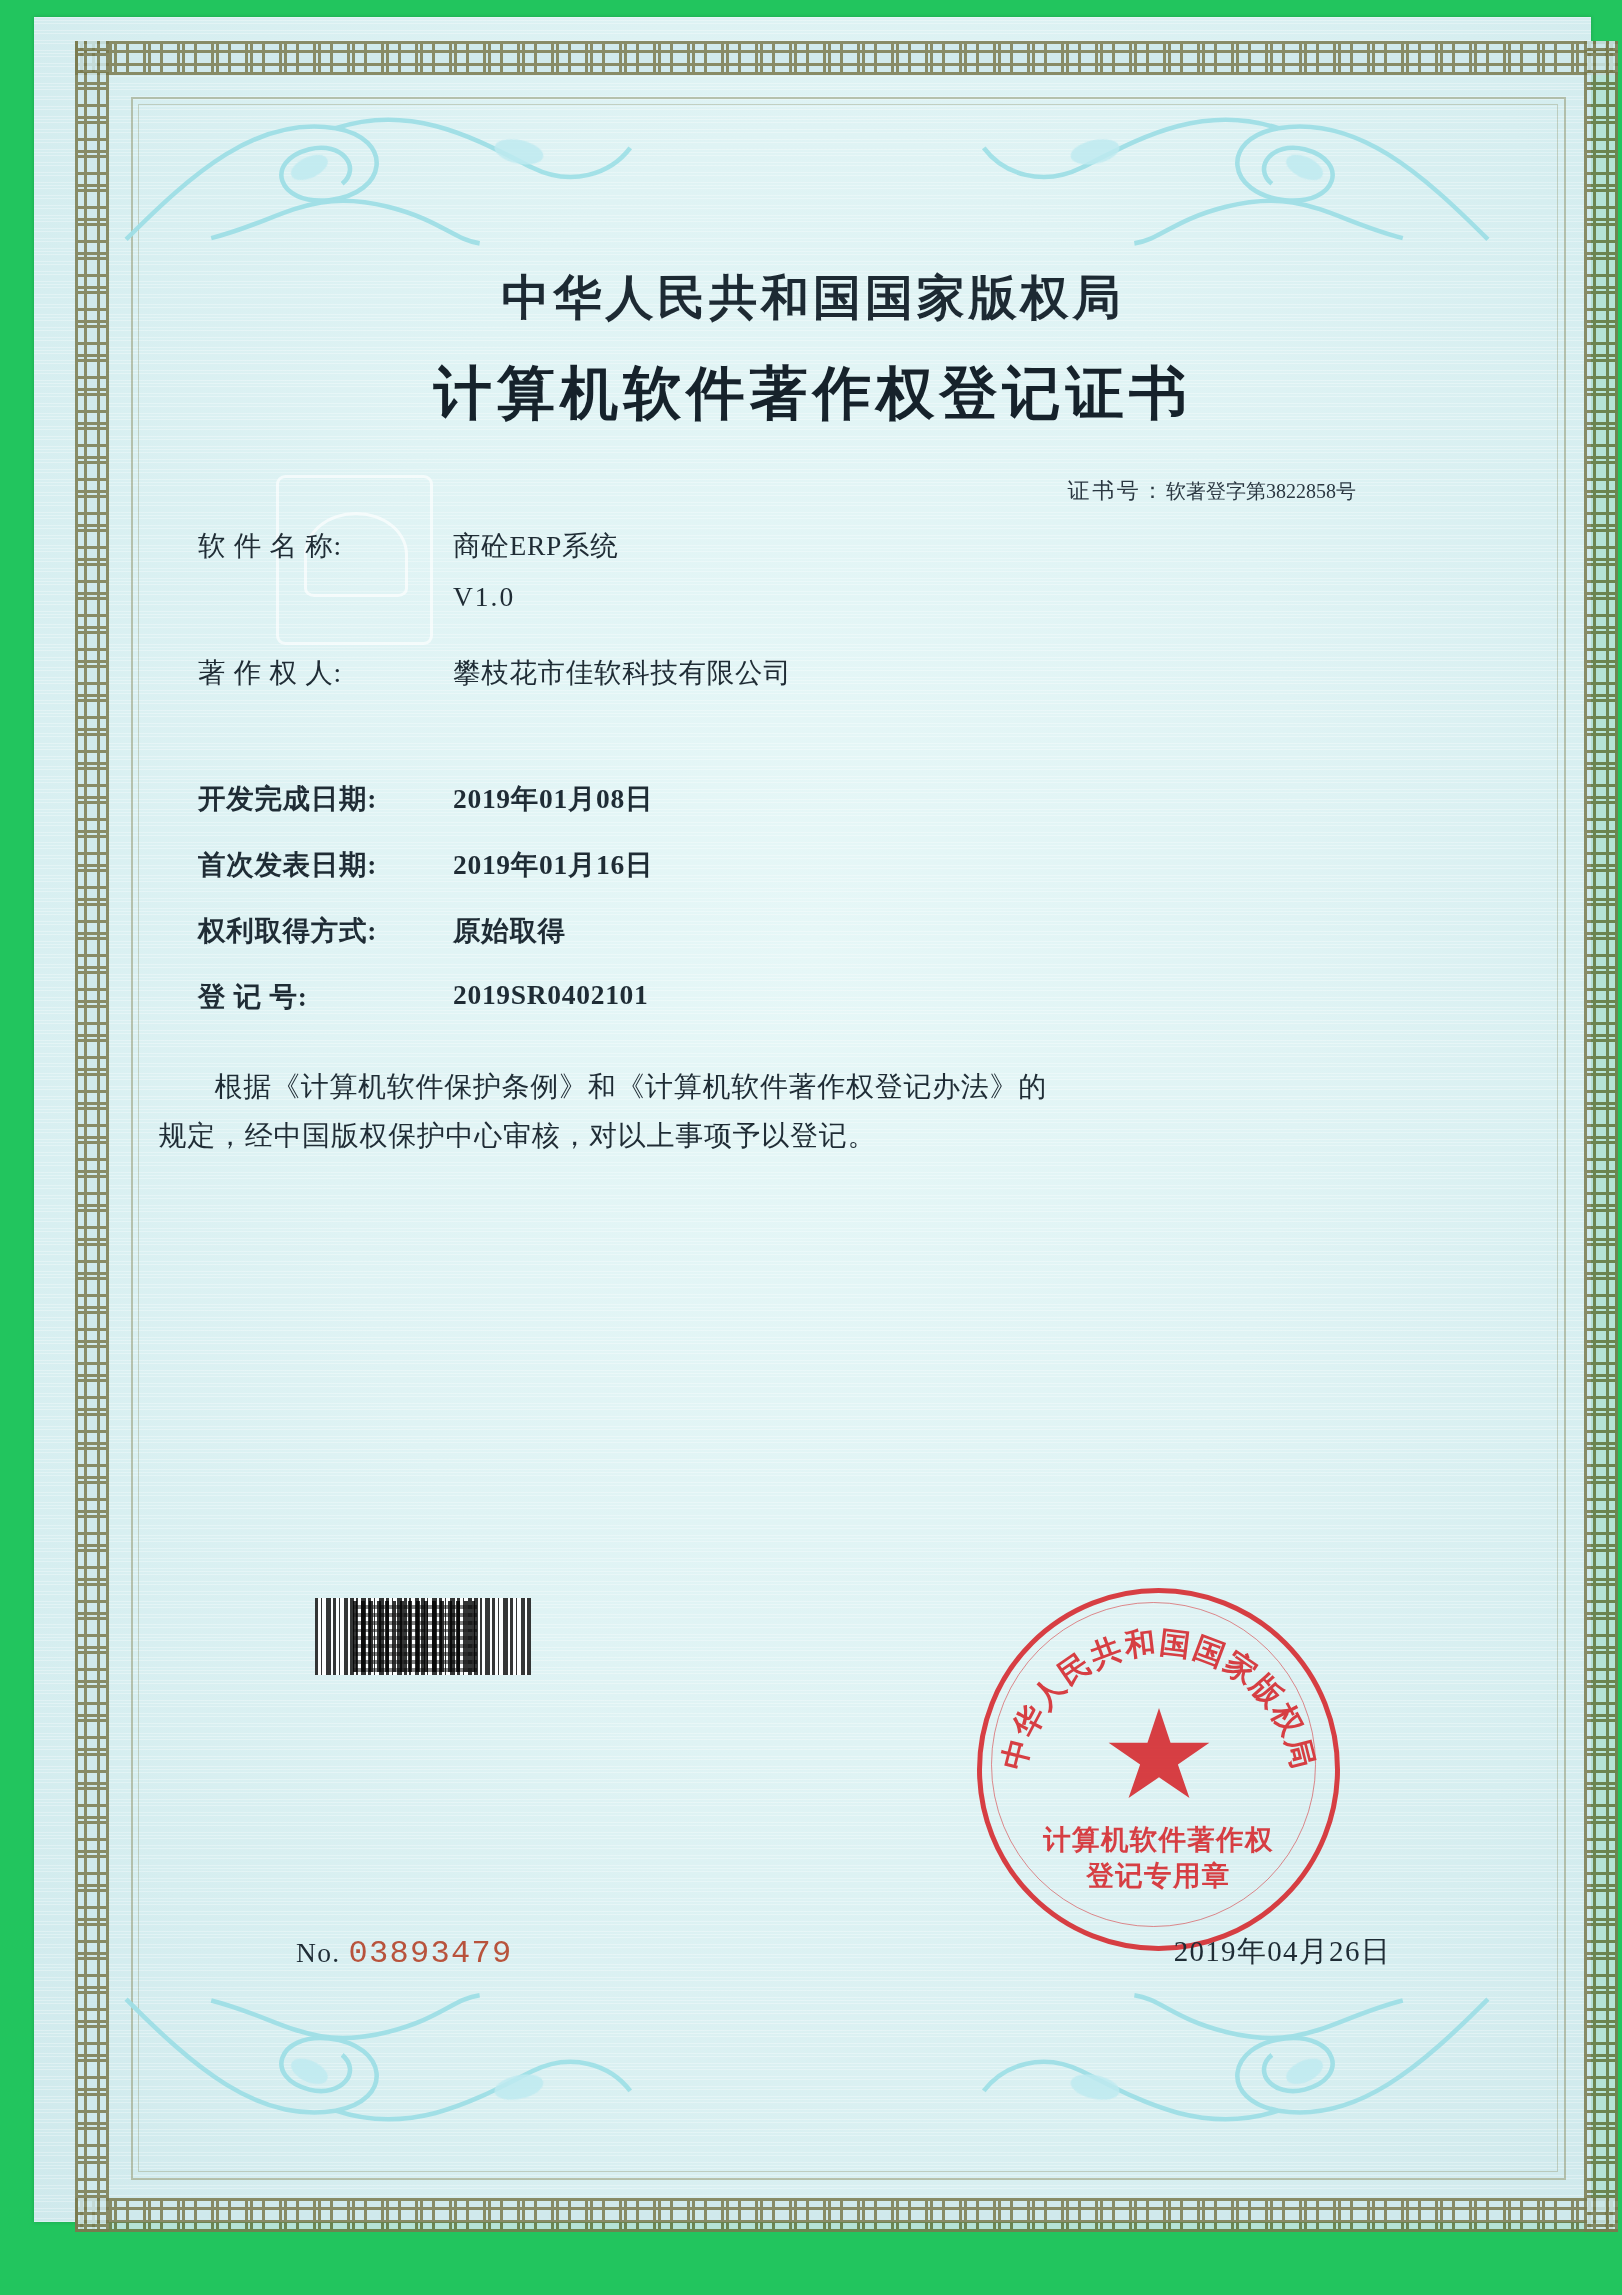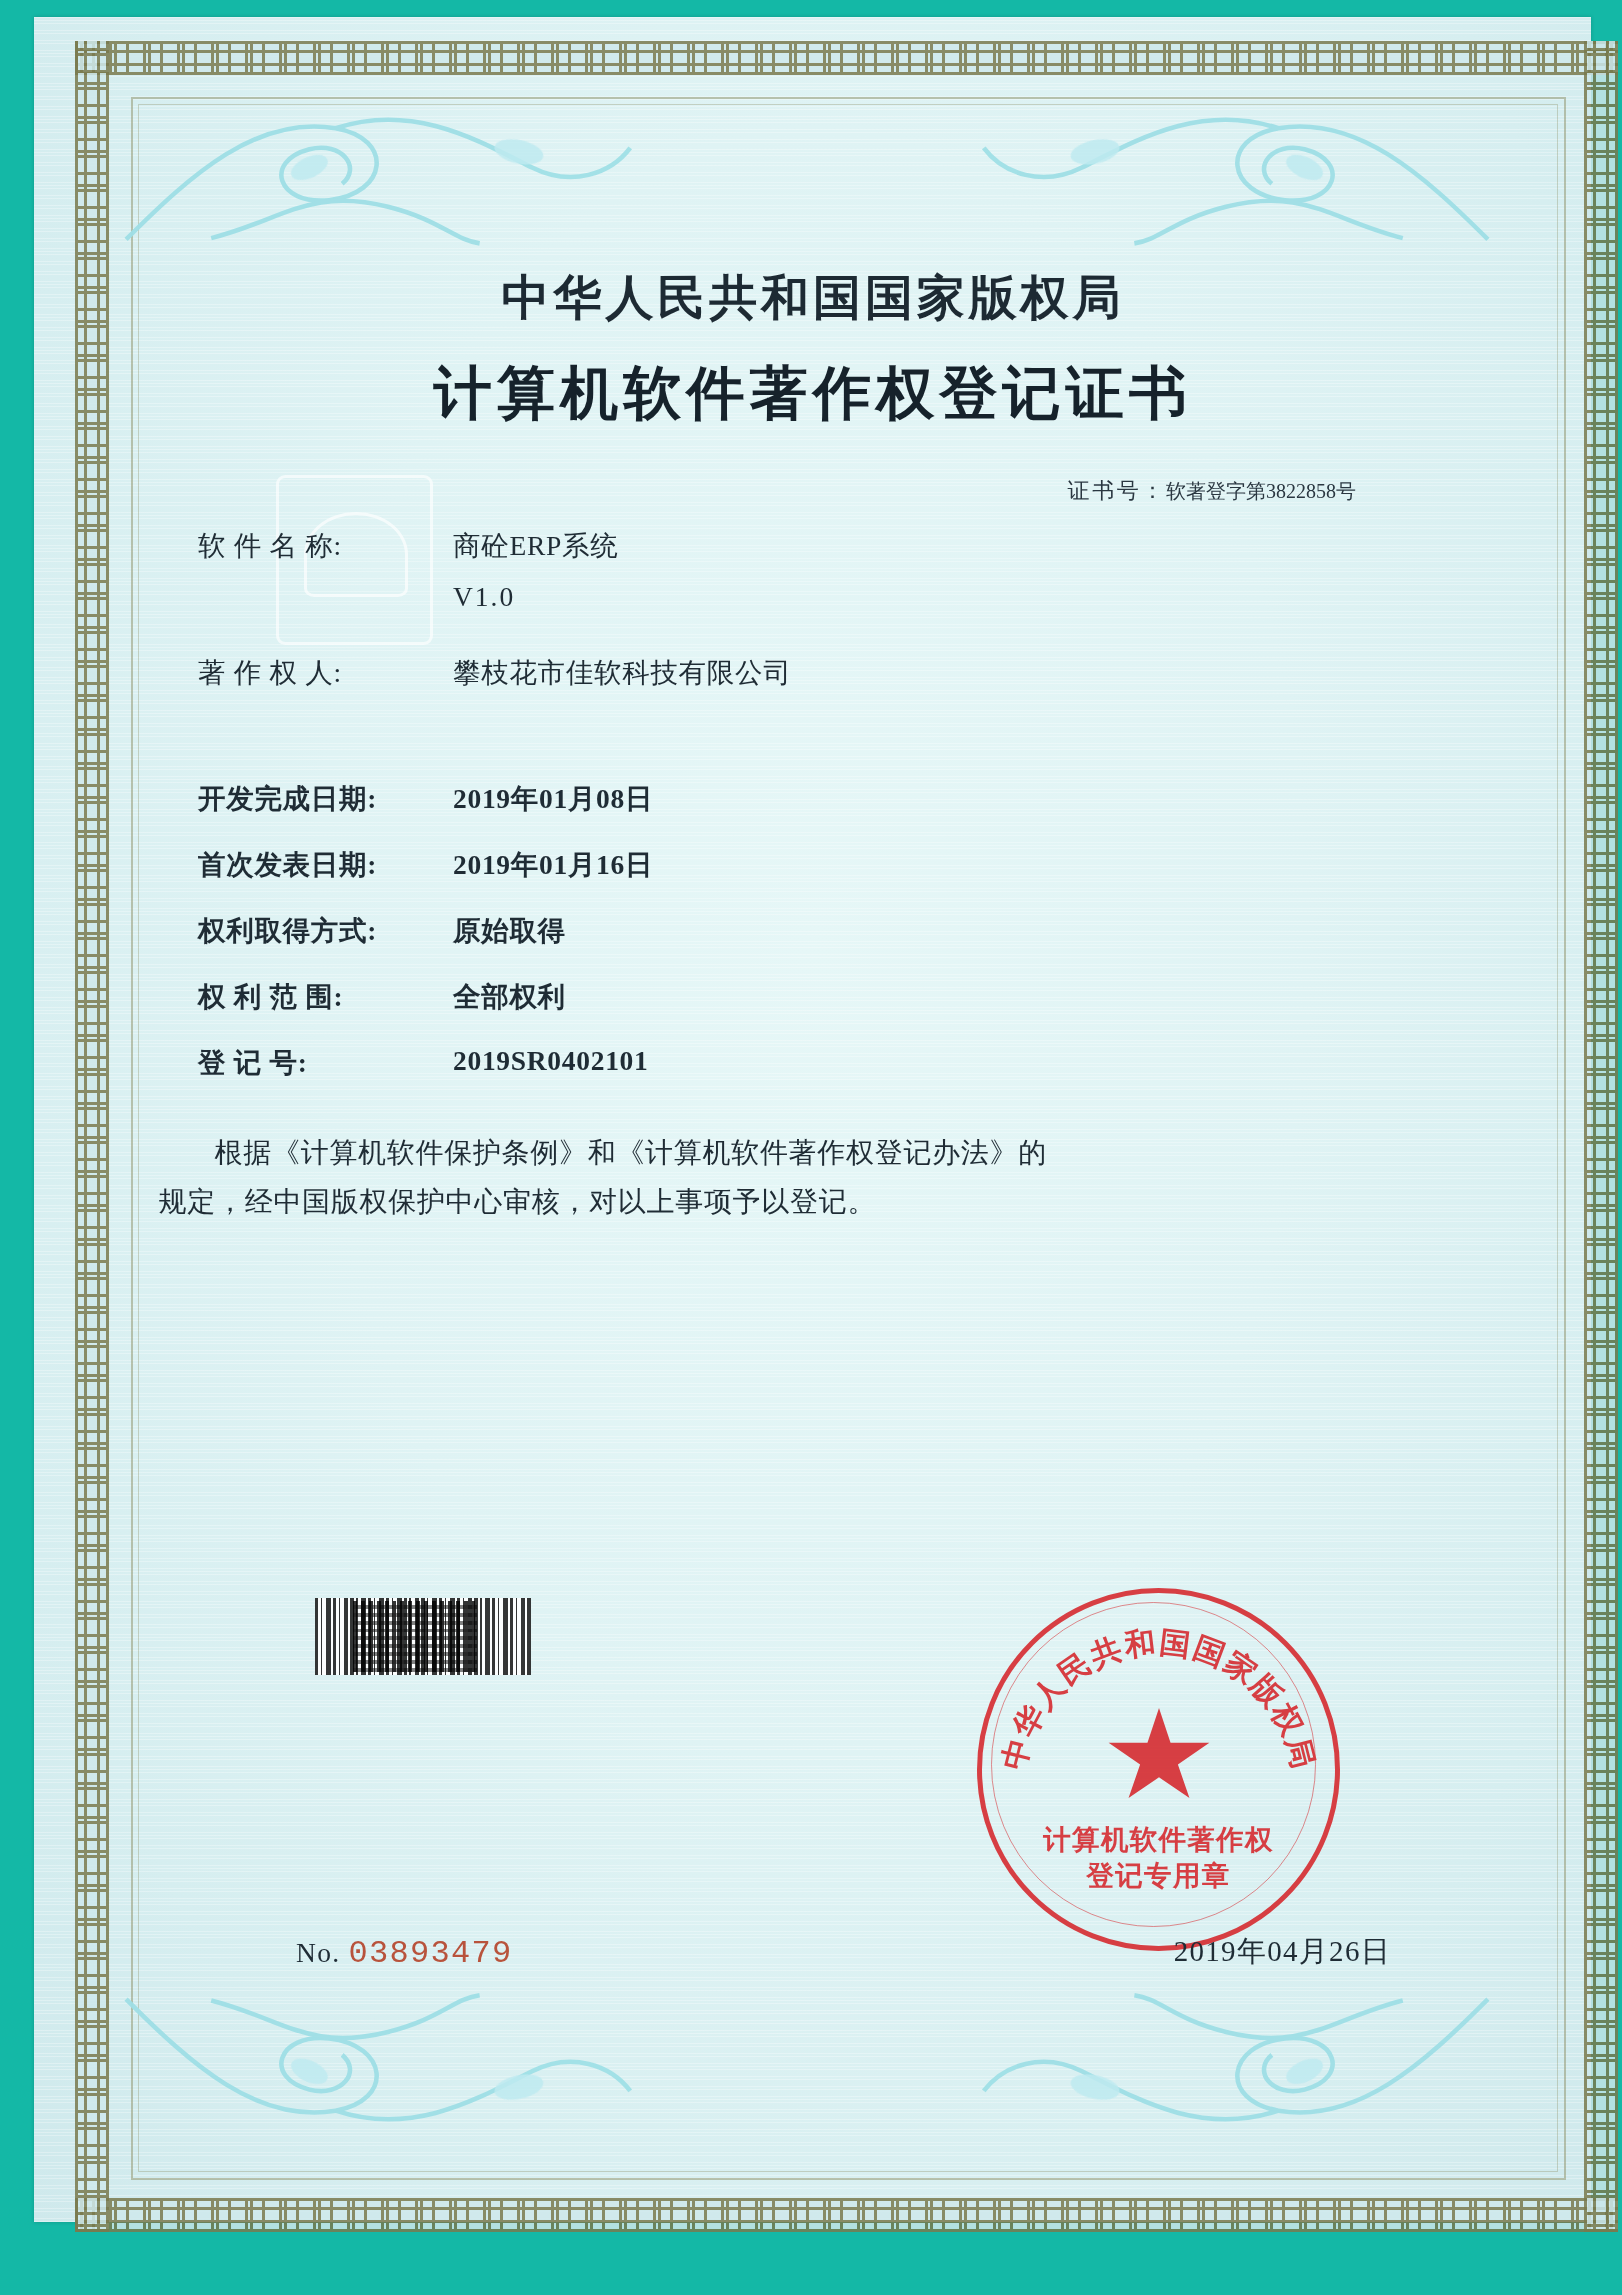--- a/index.html
+++ b/index.html
@@ -13,21 +13,21 @@
     font-family: "Liberation Serif", "DejaVu Serif", serif;
     position: relative;
     overflow: hidden;
   }
 
   
   .scan {
     position: absolute;
     left: 0; top: 0;
     width: 1623px; height: 2295px;
-    background: #14b8a6;
+    background: #22c55e;
   }
   .cert-sheet {
     position: absolute;
     left: 34px;
     top: 17px;
     width: 1557px;
     height: 2205px;
     background:
       radial-gradient(ellipse at 50% 42%, #e6f7f7 0%, #dff3f4 45%, #d6eef0 78%, #cfe9ec 100%);
     box-shadow: 0 0 3.9px rgba(0,0,0,0.18);
@@ -426,24 +426,20 @@
         </div>
         <div class="field-row">
           <div class="f-label">首次发表日期:</div>
           <div class="f-value">2019年01月16日</div>
         </div>
         <div class="field-row">
           <div class="f-label">权利取得方式:</div>
           <div class="f-value">原始取得</div>
         </div>
         <div class="field-row">
-          <div class="f-label">权 利 范 围:</div>
-          <div class="f-value">全部权利</div>
-        </div>
-        <div class="field-row">
           <div class="f-label">登  记  号:</div>
           <div class="f-value">2019SR0402101</div>
         </div>
       </div>
 
       <div class="statement">
         <div>
           <span class="indent"></span><span>根据《计算机软件保护条例》和《计算机软件著作权登记办法》的</span>
         </div>
         <div>

